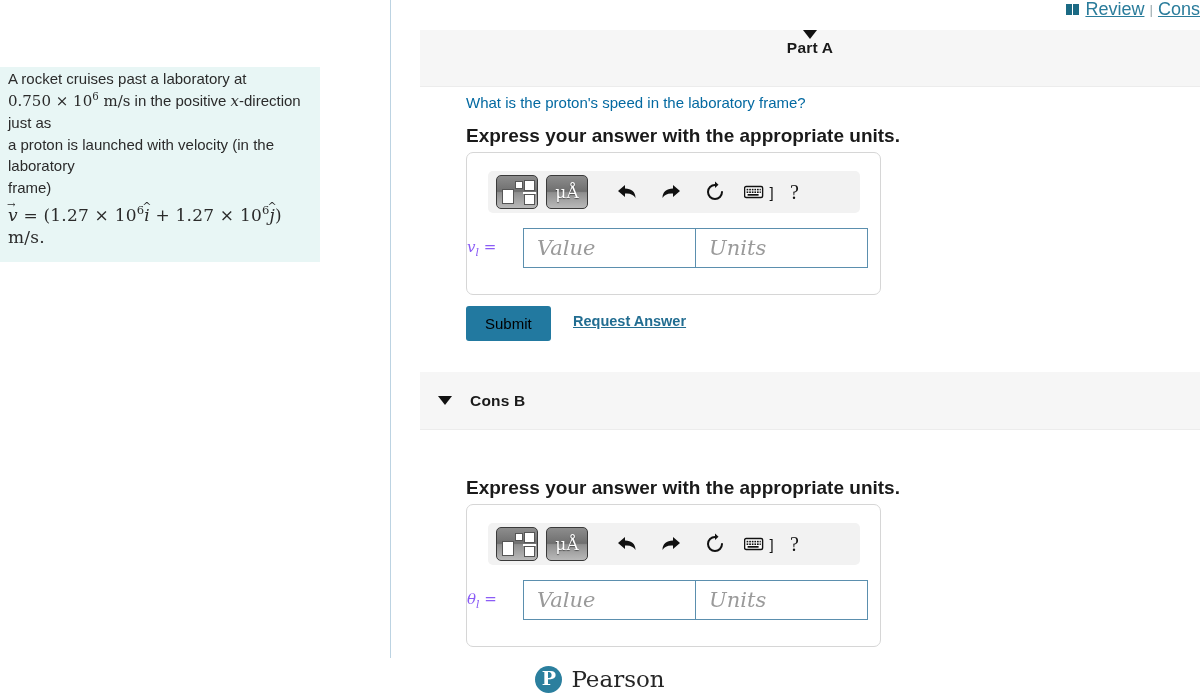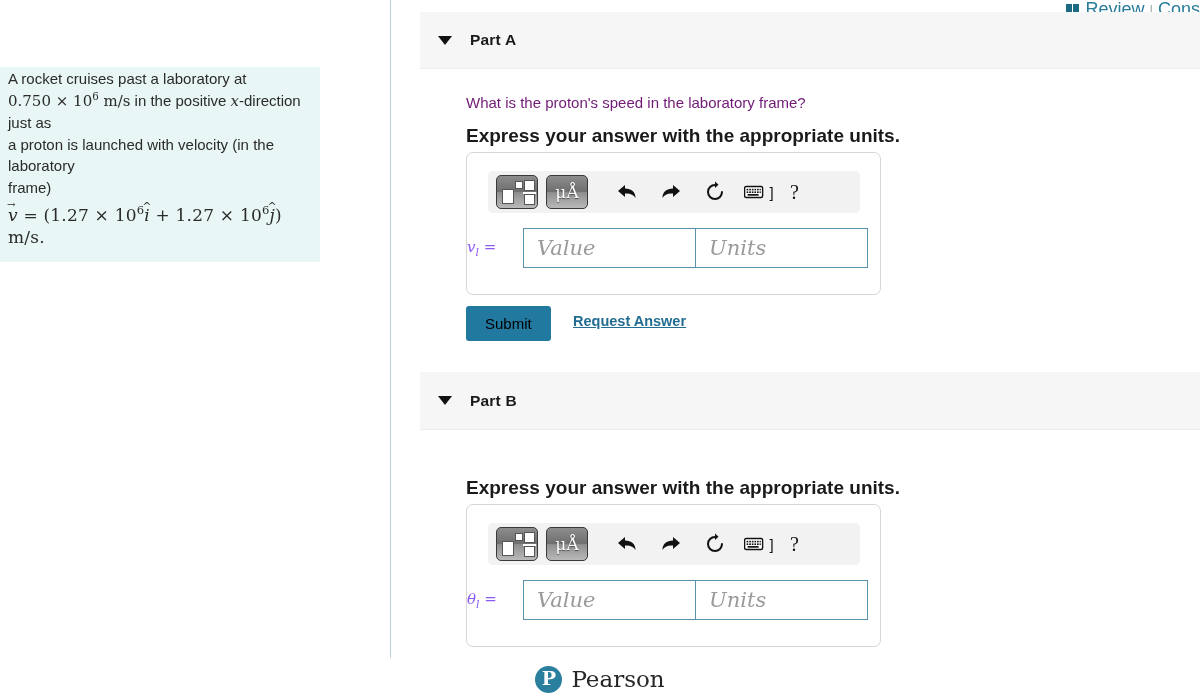--- a/index.html
+++ b/index.html
@@ -81,21 +81,21 @@
     border-left: 7px solid transparent;
     border-right: 7px solid transparent;
     border-top: 9px solid #111;
     cursor: pointer;
   }
   .part-title {
     font-size: 15.5px; font-weight: bold; color: #1a1a1a; letter-spacing: .2px;
   }
   .q-text {
     position: absolute;
-    font-size: 15px; color: #701a75;
+    font-size: 15px; color: #0369a1;
   }
   .q-bold {
     position: absolute;
     font-size: 19px; color: #1a1a1a; font-weight: bold;
   }
 
   
   .answer-box {
     position: absolute;
     border: 1px solid #d6d6d6; border-radius: 7px;
@@ -234,21 +234,21 @@
         <span>1.27</span>
         <span>×</span>
         <span>10</span><sup class="exp">6</sup><span class="hatc">j</span><span>)</span>
         <span>m/s.</span>
       </div>
     </div>
   </div>
 
   <div class="vdivider"></div>
 
-  <div class="part-band" style="top:12px; height:57px;">
+  <div class="part-band" style="top:30px; height:57px;flex-direction:column;">
     <div class="caret"></div>
     <div class="part-title">Part A</div>
   </div>
 
   <div class="q-text" style="left:466px; top:94px;">What is the proton's speed in the laboratory frame?</div>
   <div class="q-bold" style="left:466px; top:125px;">Express your answer with the appropriate units.</div>
 
   <div class="answer-box" style="left:466px; top:152px; width:415px; height:143px;">
     <div class="toolbar">
       <div class="tb-btn">
@@ -310,21 +310,21 @@
         <span class="ph">Units</span>
       </div>
     </div>
   </div>
 
   <button class="submit-btn" style="left:466px; top:306px;">Submit</button>
   <div class="req-link" style="left:573px; top:313px;">Request Answer</div>
 
   <div class="part-band" style="top:372px; height:58px;">
     <div class="caret"></div>
-    <div class="part-title">Part B</div>
+    <div class="part-title">Cons B</div>
   </div>
 
   <div class="q-bold" style="left:466px; top:477px;">Express your answer with the appropriate units.</div>
 
   <div class="answer-box" style="left:466px; top:504px; width:415px; height:143px;">
     <div class="toolbar">
       <div class="tb-btn">
         <i class="g-box t1"></i>
           <i class="g-box t2"></i>
           <i class="g-box t3"></i>

